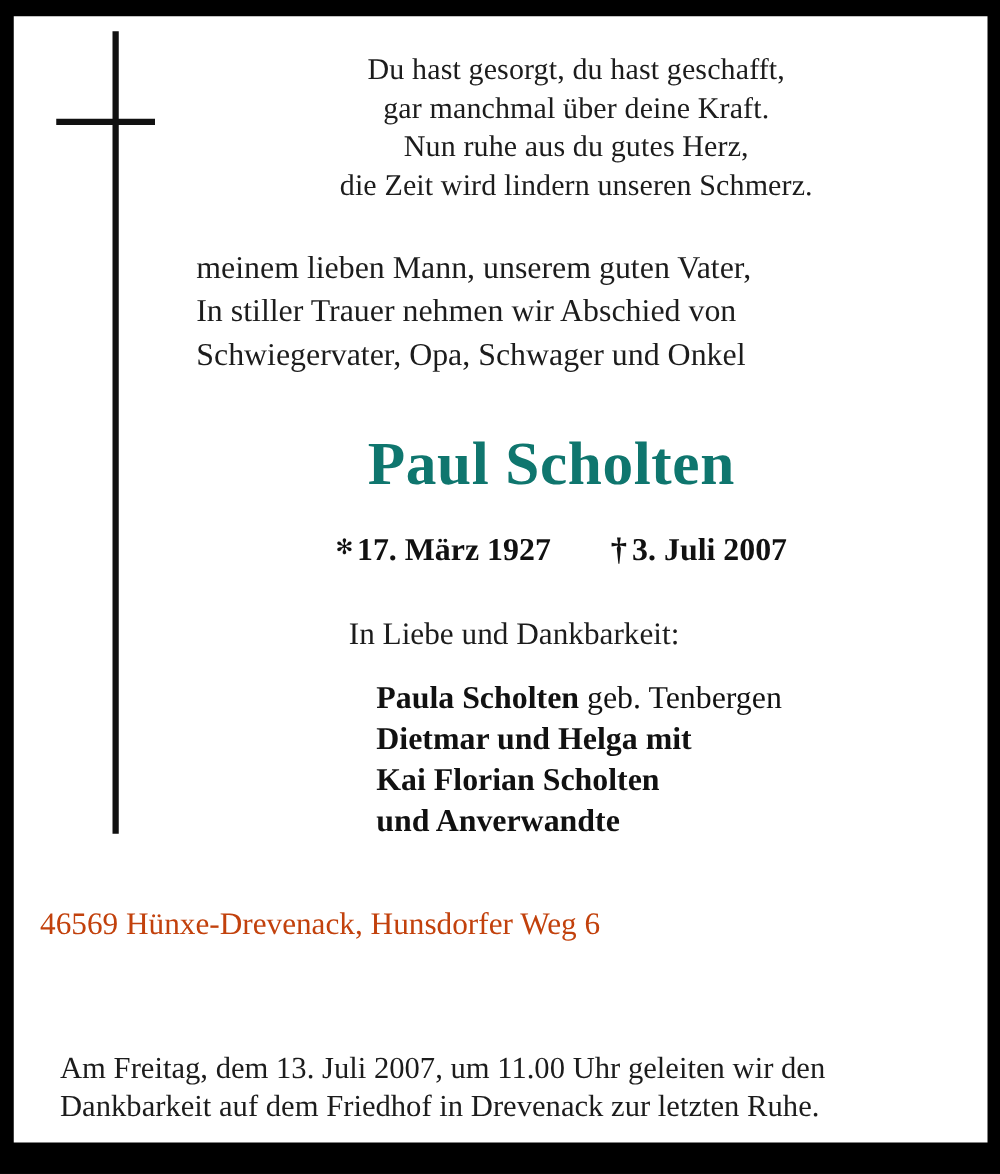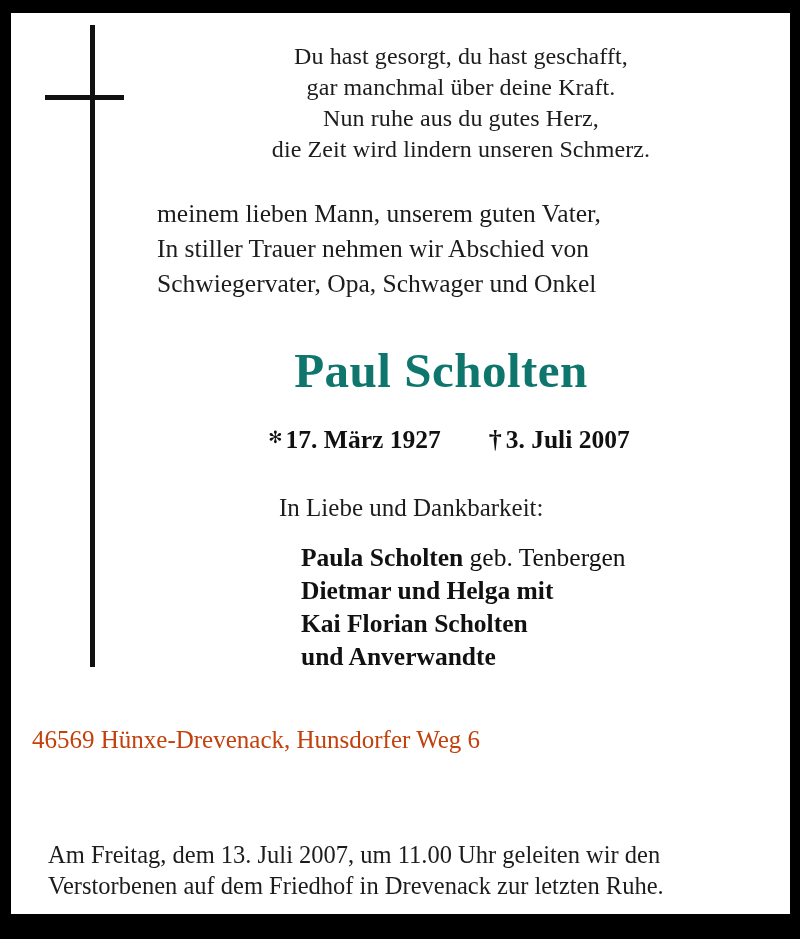--- a/index.html
+++ b/index.html
@@ -215,18 +215,18 @@
         <span class="survivor-line"><span>Paula Scholten</span><span class="maiden-name"> geb. Tenbergen</span></span>
         <span class="survivor-line">Dietmar und Helga mit</span>
         <span class="survivor-line">Kai Florian Scholten</span>
         <span class="survivor-line">und Anverwandte</span>
       </div>
 
       <div class="address">46569 Hünxe-Drevenack, Hunsdorfer Weg 6</div>
 
       <div class="service-info">
         <span class="service-line">Am Freitag, dem 13. Juli 2007, um 11.00 Uhr geleiten wir den</span>
-        <span class="service-line">Verstorbenen auf dem Friedhof in Drevenack zur letzten Ruhe.</span>
+        <span class="service-line">Dankbarkeit auf dem Friedhof in Drevenack zur letzten Ruhe.</span>
       </div>
 
     </div>
   </div>
 </div>
 
 </body></html>

